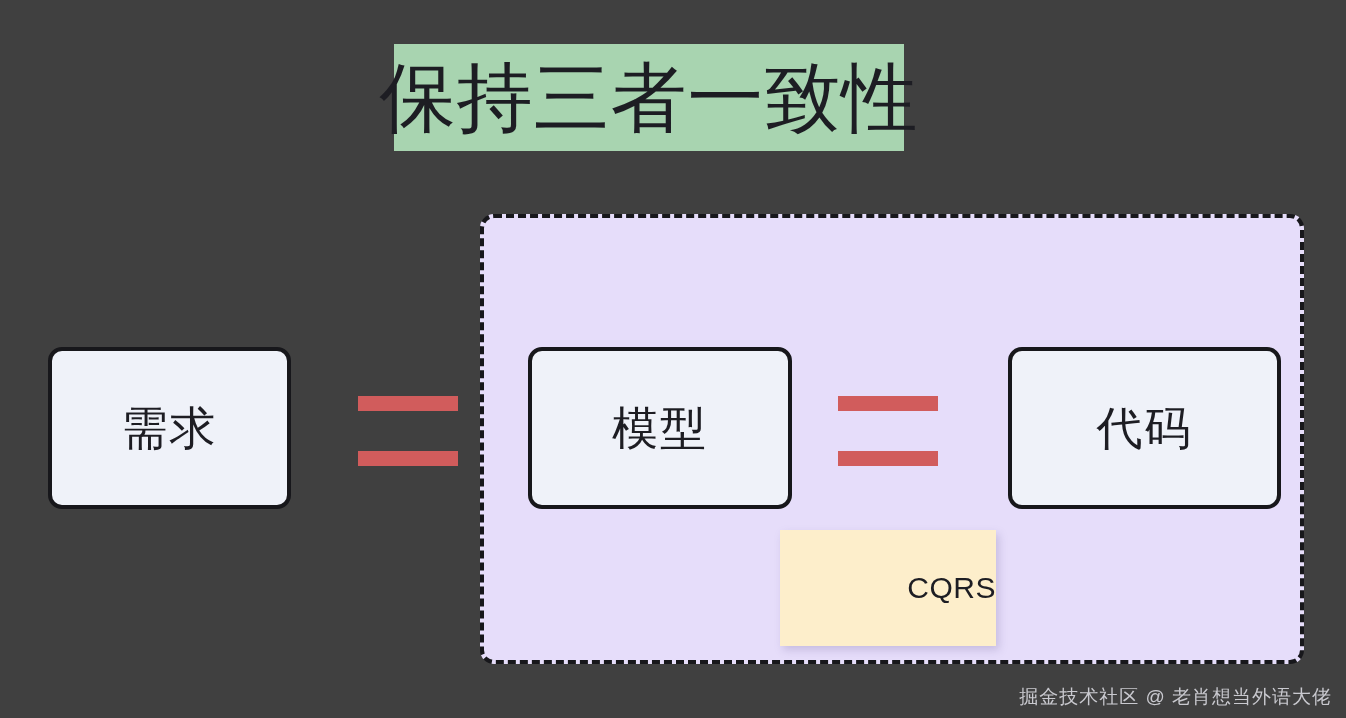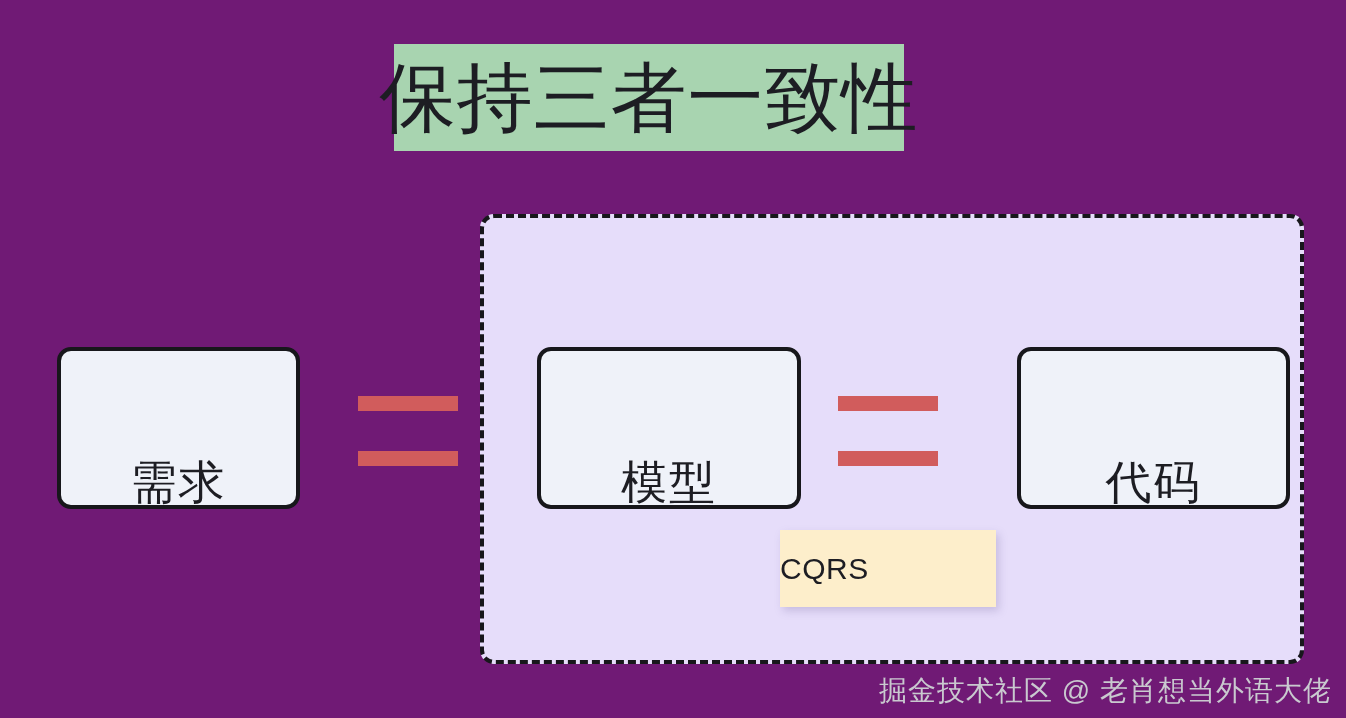--- a/index.html
+++ b/index.html
@@ -7,21 +7,21 @@
     padding: 0;
     background: #ffffff;
   }
   body {
     font-family: "Liberation Sans", "DejaVu Sans", sans-serif;
   }
   #canvas {
     position: relative;
     width: 1346px;
     height: 718px;
-    background: #701a75;
+    background: #404040;
     overflow: hidden;
   }
 
   
   .title-wrap {
     position: absolute;
     left: 394px;
     top: 44px;
     width: 510px;
     height: 107px;
@@ -54,23 +54,22 @@
   }
 
   
   .concept-box {
     position: absolute;
     background: #eff2f9;
     border: 4px solid #17171b;
     border-radius: 14px;
     box-sizing: border-box;
     display: flex;
-    align-items: flex-end;
+    align-items: center;
     justify-content: center;
-    margin-left: 9px;
   }
   .concept-label {
     font-size: 46px;
     line-height: 1;
     color: #1d1d23;
     letter-spacing: 2px;
     white-space: nowrap;
     user-select: none;
   }
 
@@ -96,42 +95,42 @@
 
   #equals-1 { left: 358px; top: 396px; }
   #equals-2 { left: 838px; top: 396px; }
 
   
   .sticky-note {
     position: absolute;
     left: 780px;
     top: 530px;
     width: 216px;
-    height: 77px;
+    height: 116px;
     background: #fdeecb;
     box-shadow: 3px 4px 8px rgba(120, 105, 160, 0.28);
     display: flex;
     align-items: center;
-    justify-content: flex-start;
+    justify-content: flex-end;
   }
   .sticky-label {
     font-size: 30px;
     line-height: 1;
     color: #1d1d23;
     letter-spacing: 0.5px;
     white-space: nowrap;
     user-select: none;
   }
 
   
   .watermark {
     position: absolute;
     right: 14px;
     bottom: 8px;
-    font-size: 28px;
+    font-size: 19px;
     color: #c9c9cf;
     letter-spacing: 1px;
     white-space: nowrap;
     user-select: none;
   }
 </style>
 </head>
 <body>
 
 <div id="canvas">

